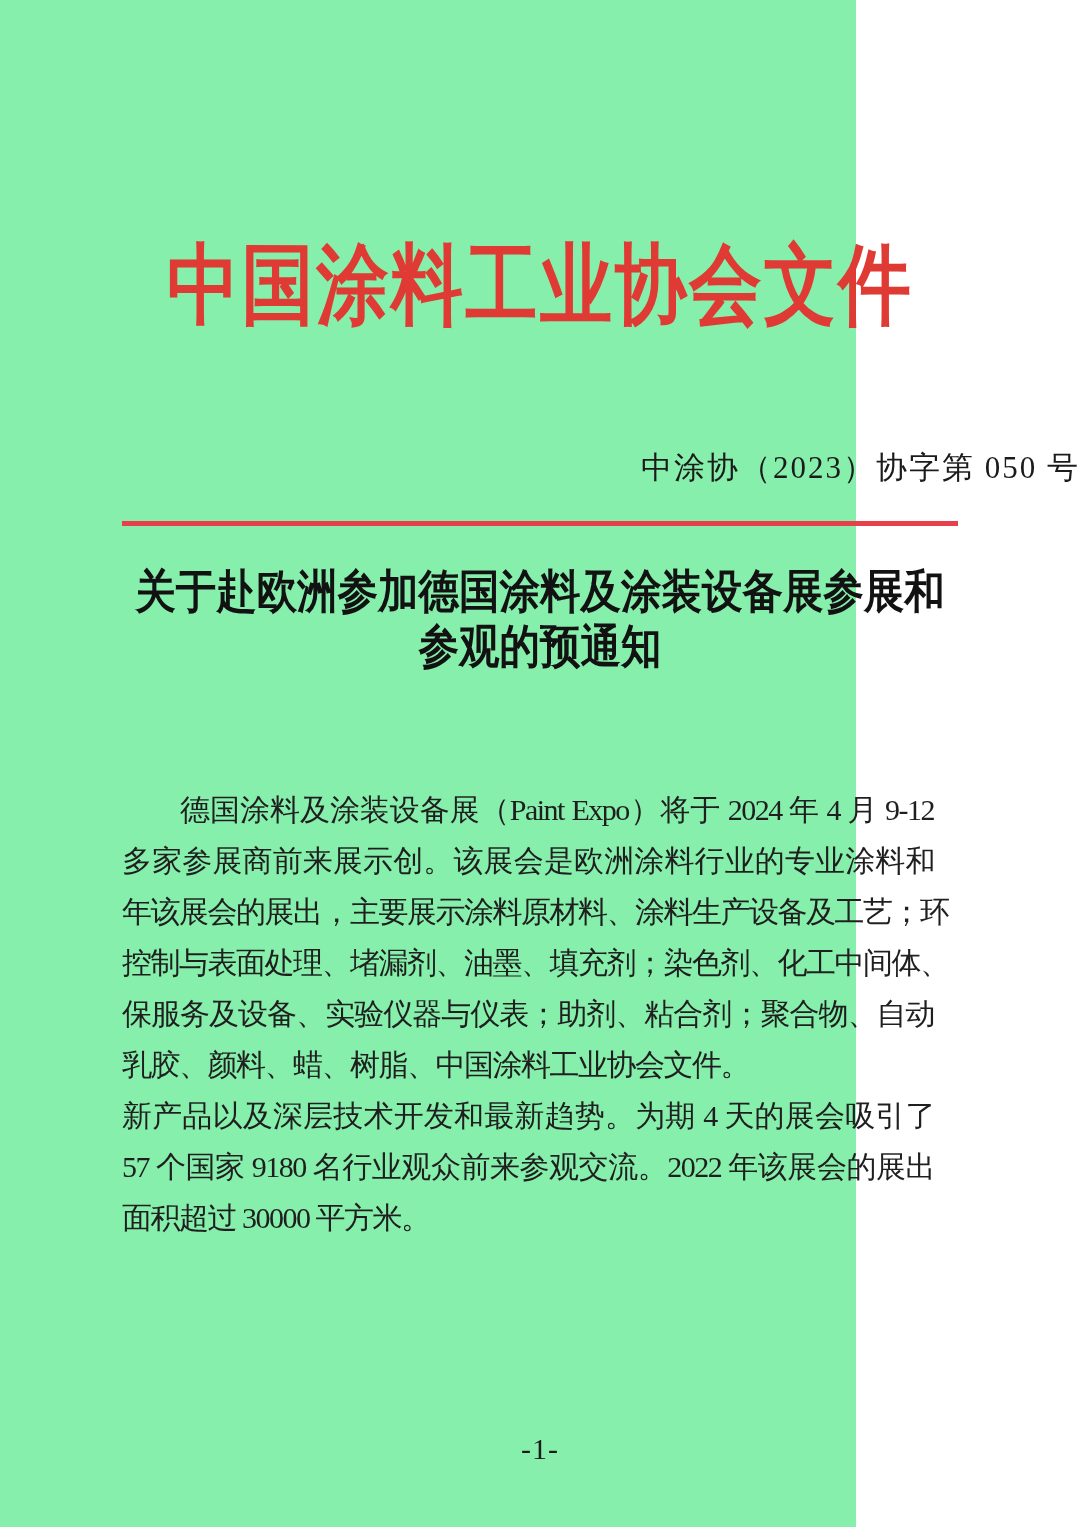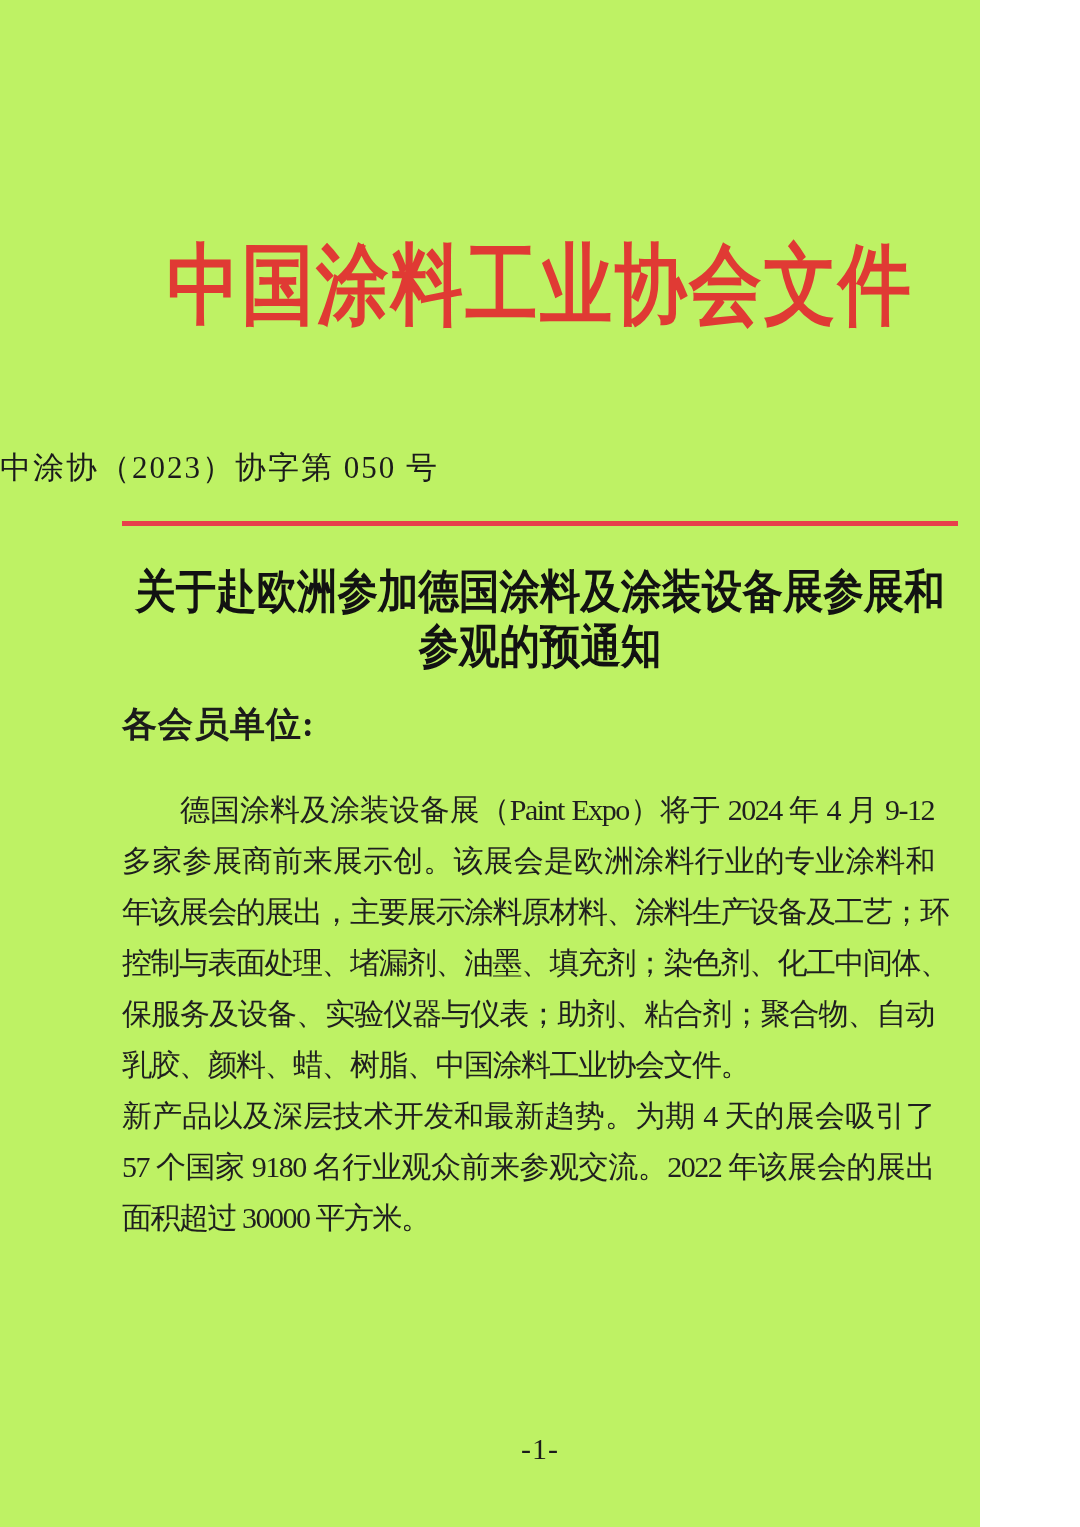--- a/index.html
+++ b/index.html
@@ -6,23 +6,23 @@
     margin: 0;
     padding: 0;
     background: #ffffff;
     width: 1080px;
     height: 1527px;
     overflow: hidden;
     font-family: "Liberation Serif", "DejaVu Serif", serif;
   }
   .page {
     position: relative;
-    width: 980px;
+    width: 856px;
     height: 1527px;
-    background: #bef264;
+    background: #86efac;
   }
   .org-title {
     position: absolute;
     top: 226px;
     left: 0;
     width: 1080px;
     text-align: center;
     font-size: 88px;
     line-height: 120px;
     font-weight: bold;
@@ -30,21 +30,21 @@
     letter-spacing: 3px;
     transform: scaleX(0.82);
     transform-origin: 50% 50%;
     white-space: nowrap;
   }
   .doc-number {
     position: absolute;
     top: 448px;
     left: 0;
     width: 1080px;
-    text-align: left;
+    text-align: right;
     font-size: 31px;
     line-height: 40px;
     color: #1b1b1b;
     letter-spacing: 2px;
   }
   .red-line {
     position: absolute;
     top: 521px;
     left: 122px;
     width: 836px;
@@ -112,21 +112,20 @@
 
   <div class="doc-number">中涂协（2023）协字第 050 号</div>
 
   <div class="red-line"></div>
 
   <div class="doc-title">
     <div>关于赴欧洲参加德国涂料及涂装设备展参展和</div>
     <div>参观的预通知</div>
   </div>
 
-  <div class="salutation">各会员单位:</div>
 
   <div class="body-text">
 
     <div>
       <div class="ln first">德国涂料及涂装设备展（Paint Expo）将于 2024 年 4 月 9-12</div>
       <div class="ln">多家参展商前来展示创。该展会是欧洲涂料行业的专业涂料和</div>
       <div class="ln">年该展会的展出，主要展示涂料原材料、涂料生产设备及工艺；环</div>
       <div class="ln">控制与表面处理、堵漏剂、油墨、填充剂；染色剂、化工中间体、</div>
       <div class="ln">保服务及设备、实验仪器与仪表；助剂、粘合剂；聚合物、自动</div>
       <div class="ln last">乳胶、颜料、蜡、树脂、中国涂料工业协会文件。</div>

